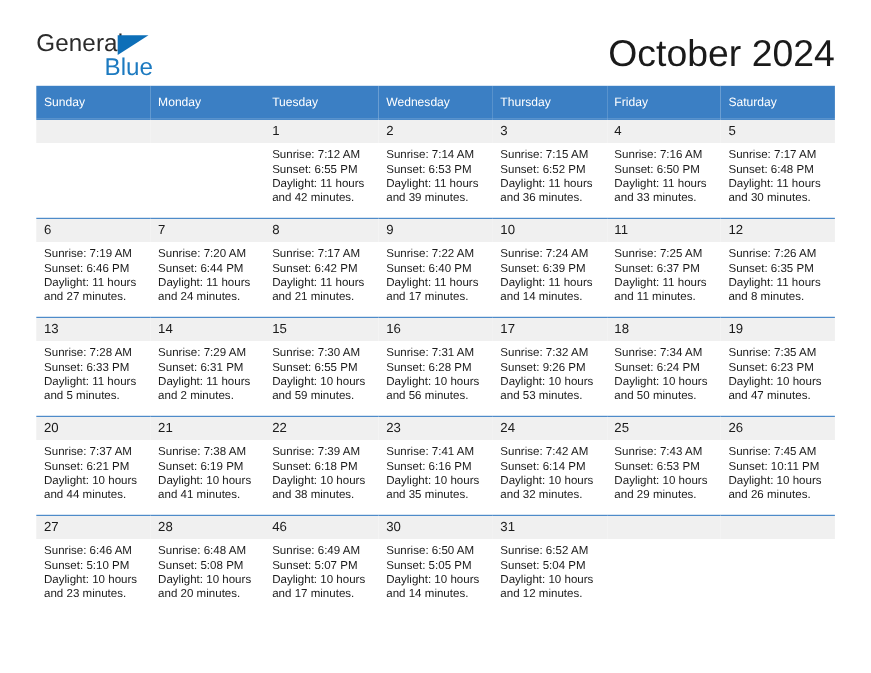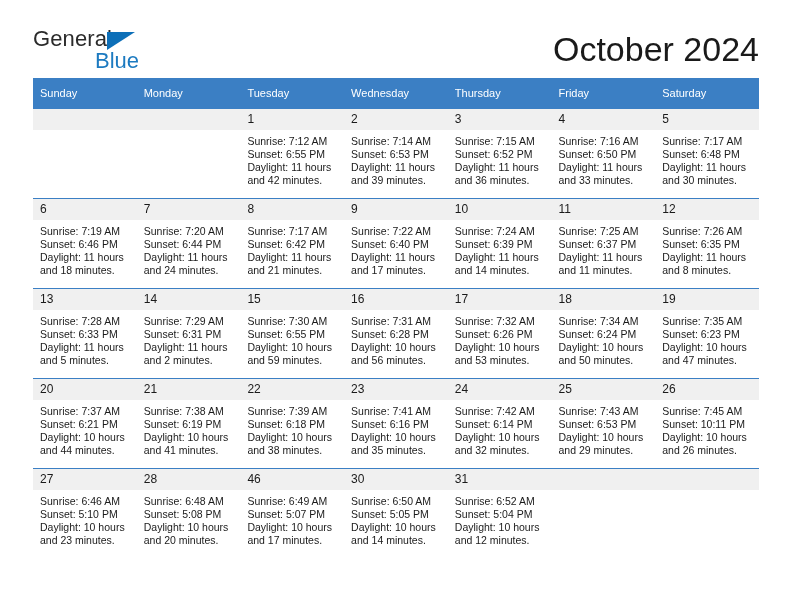--- a/index.html
+++ b/index.html
@@ -198,21 +198,21 @@
             </div>
           </td>
         </tr>
         <tr>
           <td>
             <div class="daynum">6</div>
             <div class="info">
               <div>Sunrise: 7:19 AM</div>
               <div>Sunset: 6:46 PM</div>
               <div>Daylight: 11 hours</div>
-              <div>and 18 minutes.</div>
+              <div>and 27 minutes.</div>
             </div>
           </td>
           <td>
             <div class="daynum">7</div>
             <div class="info">
               <div>Sunrise: 7:20 AM</div>
               <div>Sunset: 6:44 PM</div>
               <div>Daylight: 11 hours</div>
               <div>and 24 minutes.</div>
             </div>
@@ -297,21 +297,21 @@
               <div>Sunrise: 7:31 AM</div>
               <div>Sunset: 6:28 PM</div>
               <div>Daylight: 10 hours</div>
               <div>and 56 minutes.</div>
             </div>
           </td>
           <td>
             <div class="daynum">17</div>
             <div class="info">
               <div>Sunrise: 7:32 AM</div>
-              <div>Sunset: 6:26 PM</div>
+              <div>Sunset: 9:26 PM</div>
               <div>Daylight: 10 hours</div>
               <div>and 53 minutes.</div>
             </div>
           </td>
           <td>
             <div class="daynum">18</div>
             <div class="info">
               <div>Sunrise: 7:34 AM</div>
               <div>Sunset: 6:24 PM</div>
               <div>Daylight: 10 hours</div>

